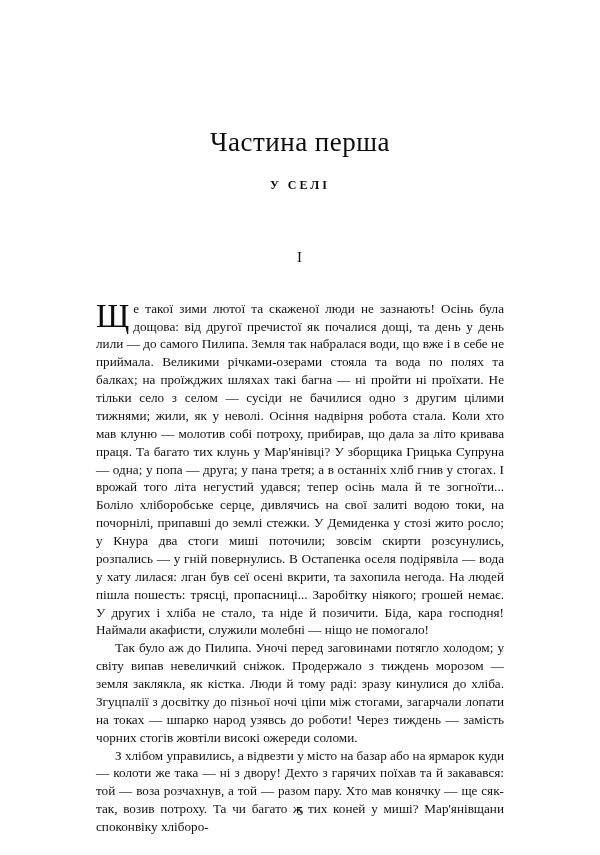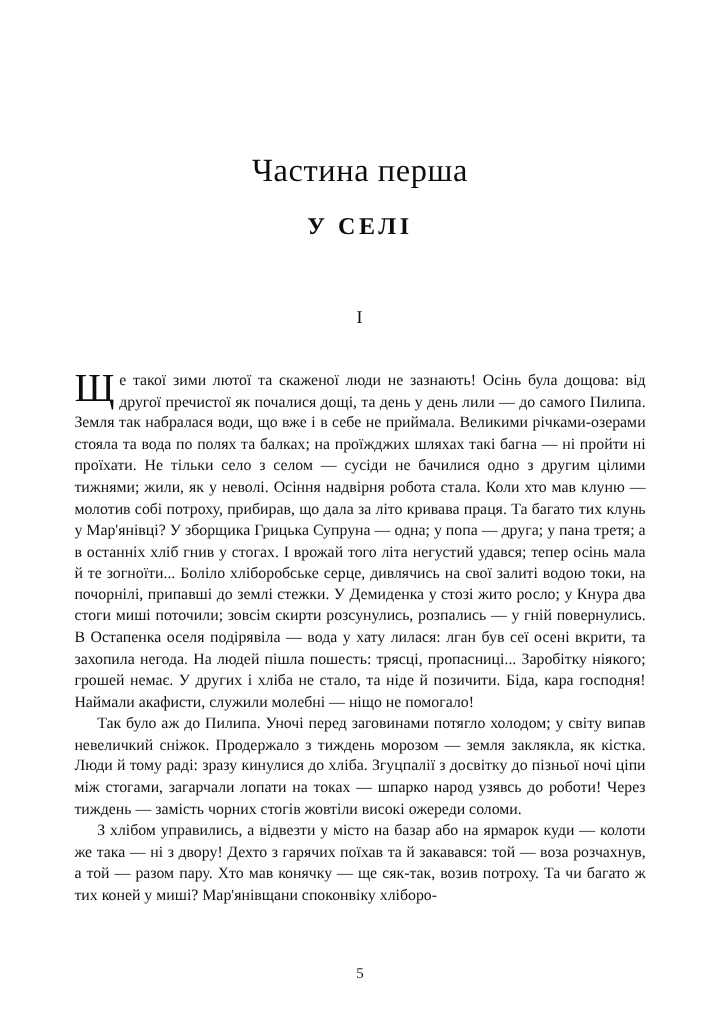--- a/index.html
+++ b/index.html
@@ -12,36 +12,36 @@
     height: 855px;
     font-family: "Liberation Serif", serif;
     color: #111111;
     position: relative;
     overflow: hidden;
   }
   .page {
     width: 600px;
     height: 855px;
     box-sizing: border-box;
-    padding: 0 62px;
+    padding: 0 96px;
     position: relative;
   }
   .part-title {
     text-align: center;
     font-size: 27px;
     letter-spacing: 0.5px;
     font-weight: 400;
     margin: 0;
     padding-top: 128px;
     line-height: 1.1;
     color: #0d0d0d;
   }
   .part-subtitle {
     text-align: center;
-    font-size: 20px;
+    font-size: 12px;
     letter-spacing: 3px;
     margin: 0;
     padding-top: 20px;
     color: #0d0d0d;
   }
   .chapter-number {
     text-align: center;
     font-size: 15px;
     margin: 0;
     padding-top: 56px;

